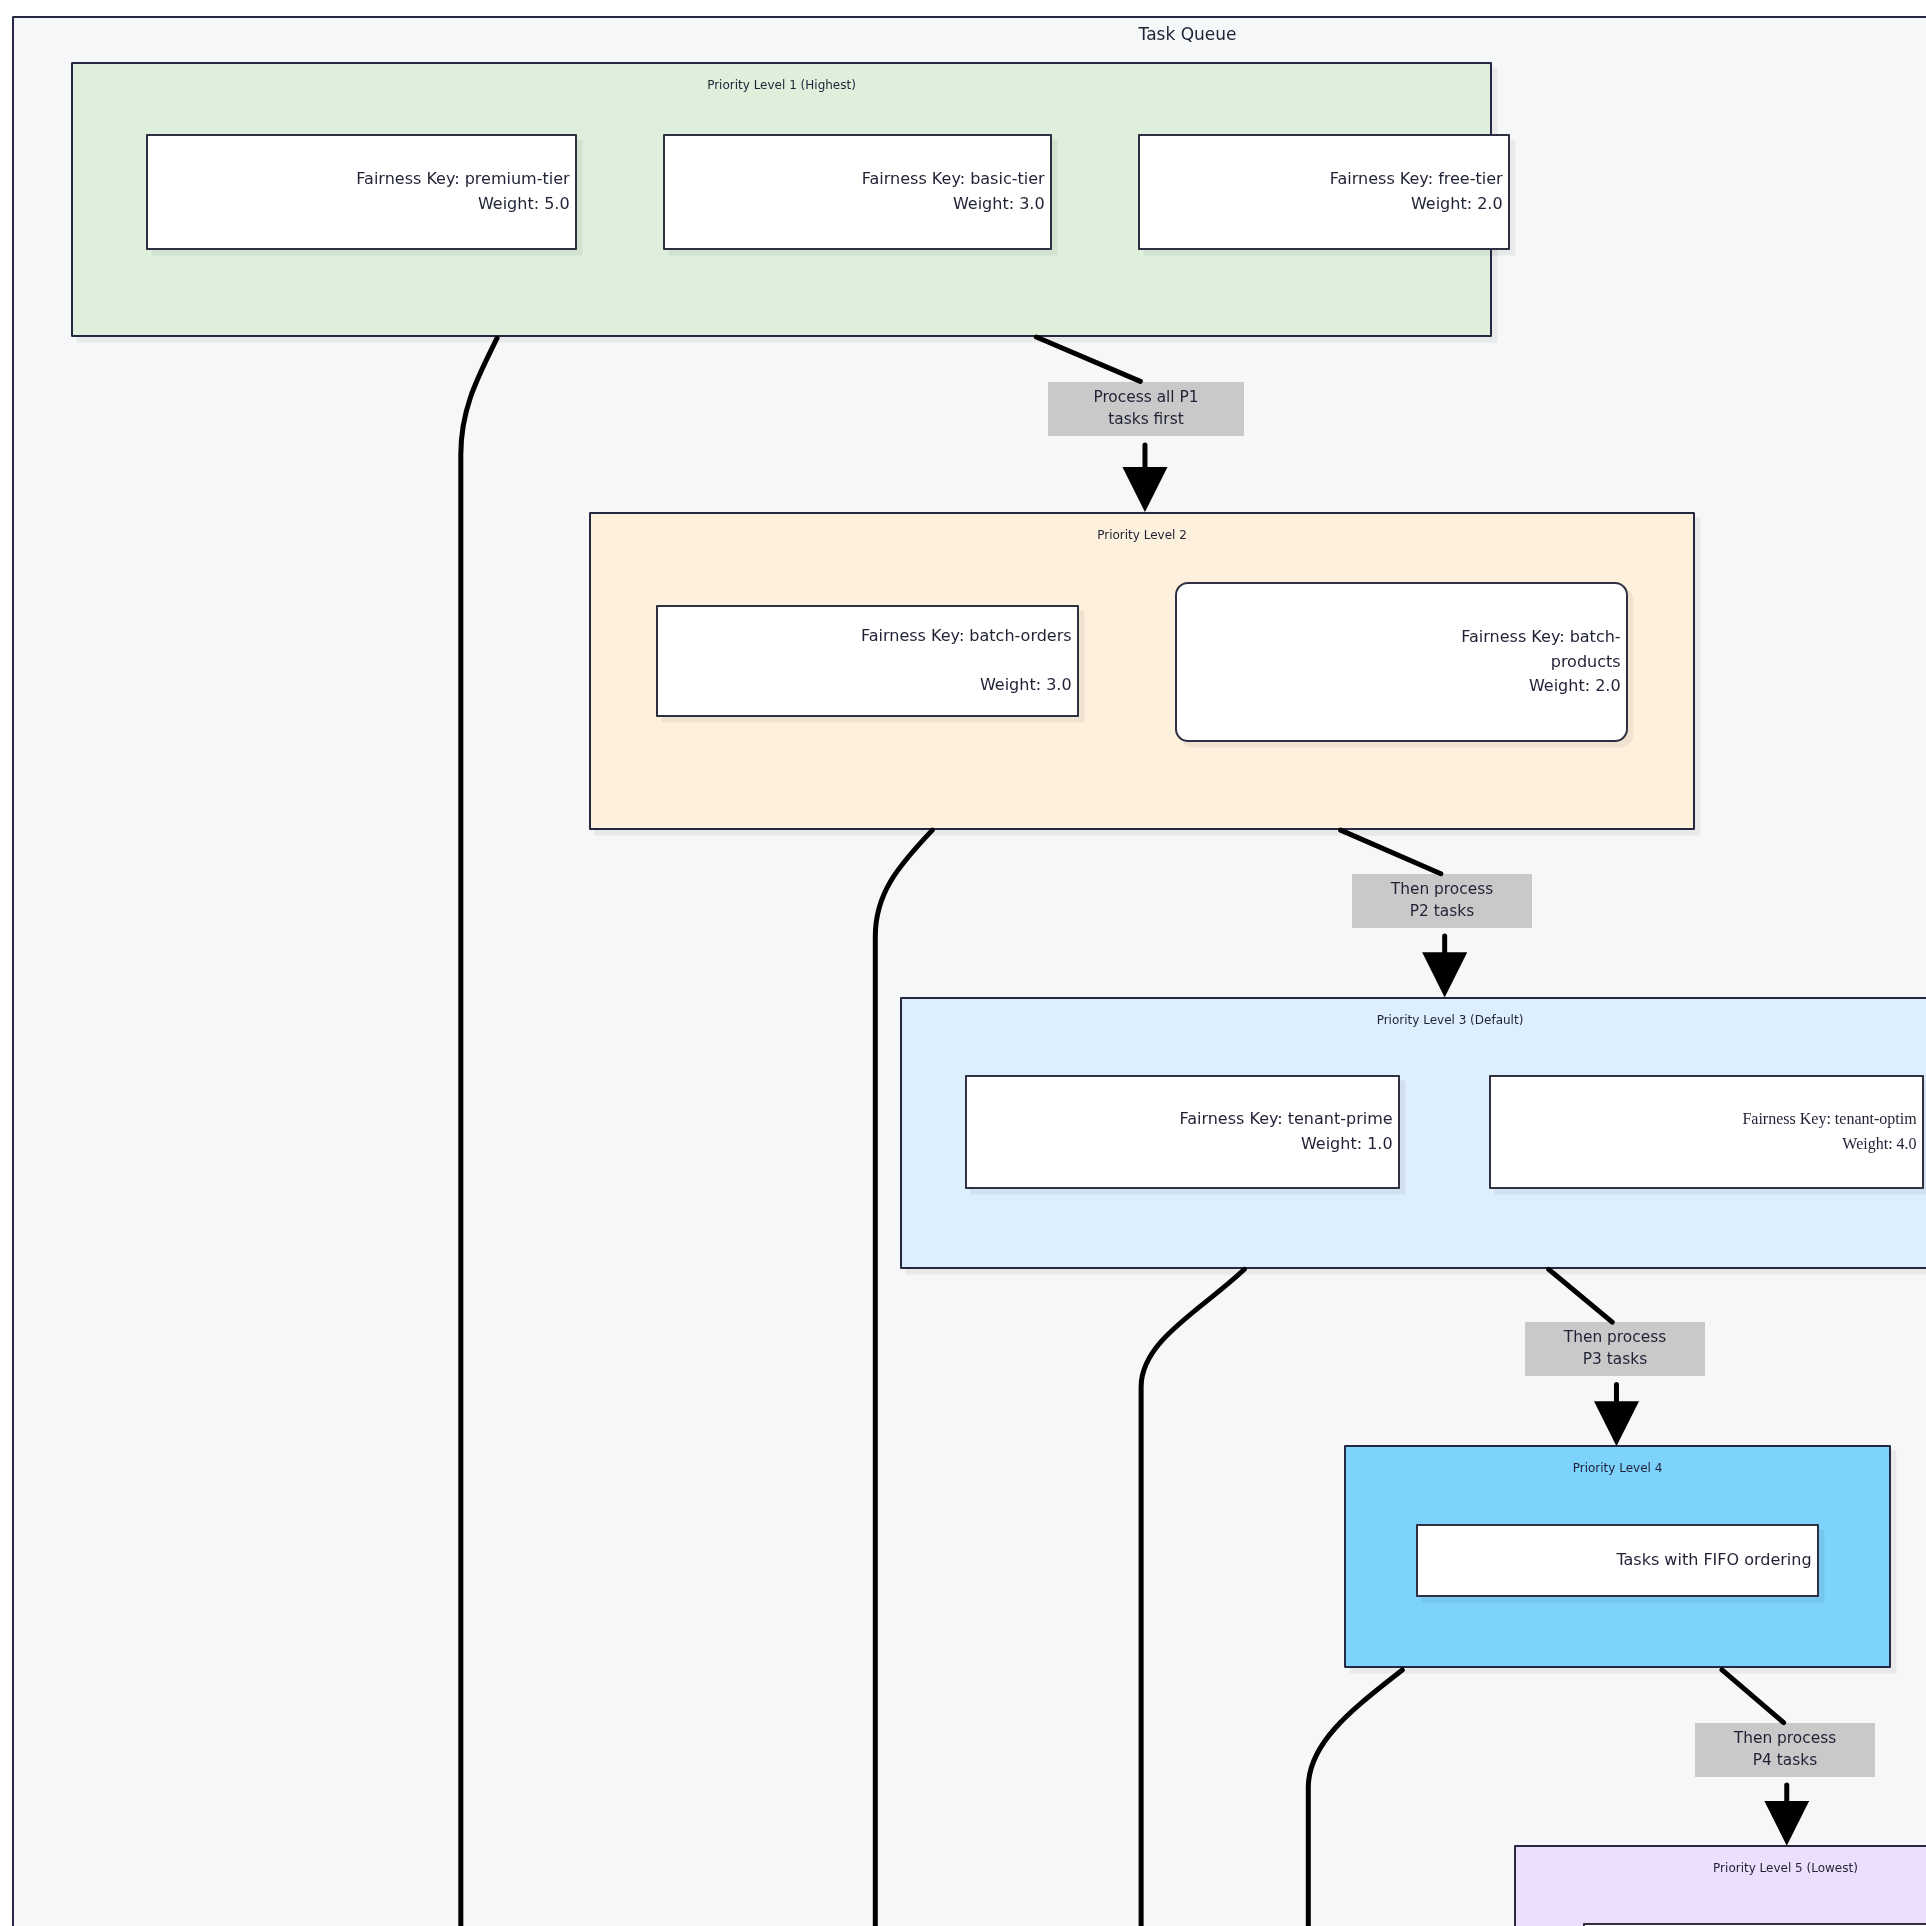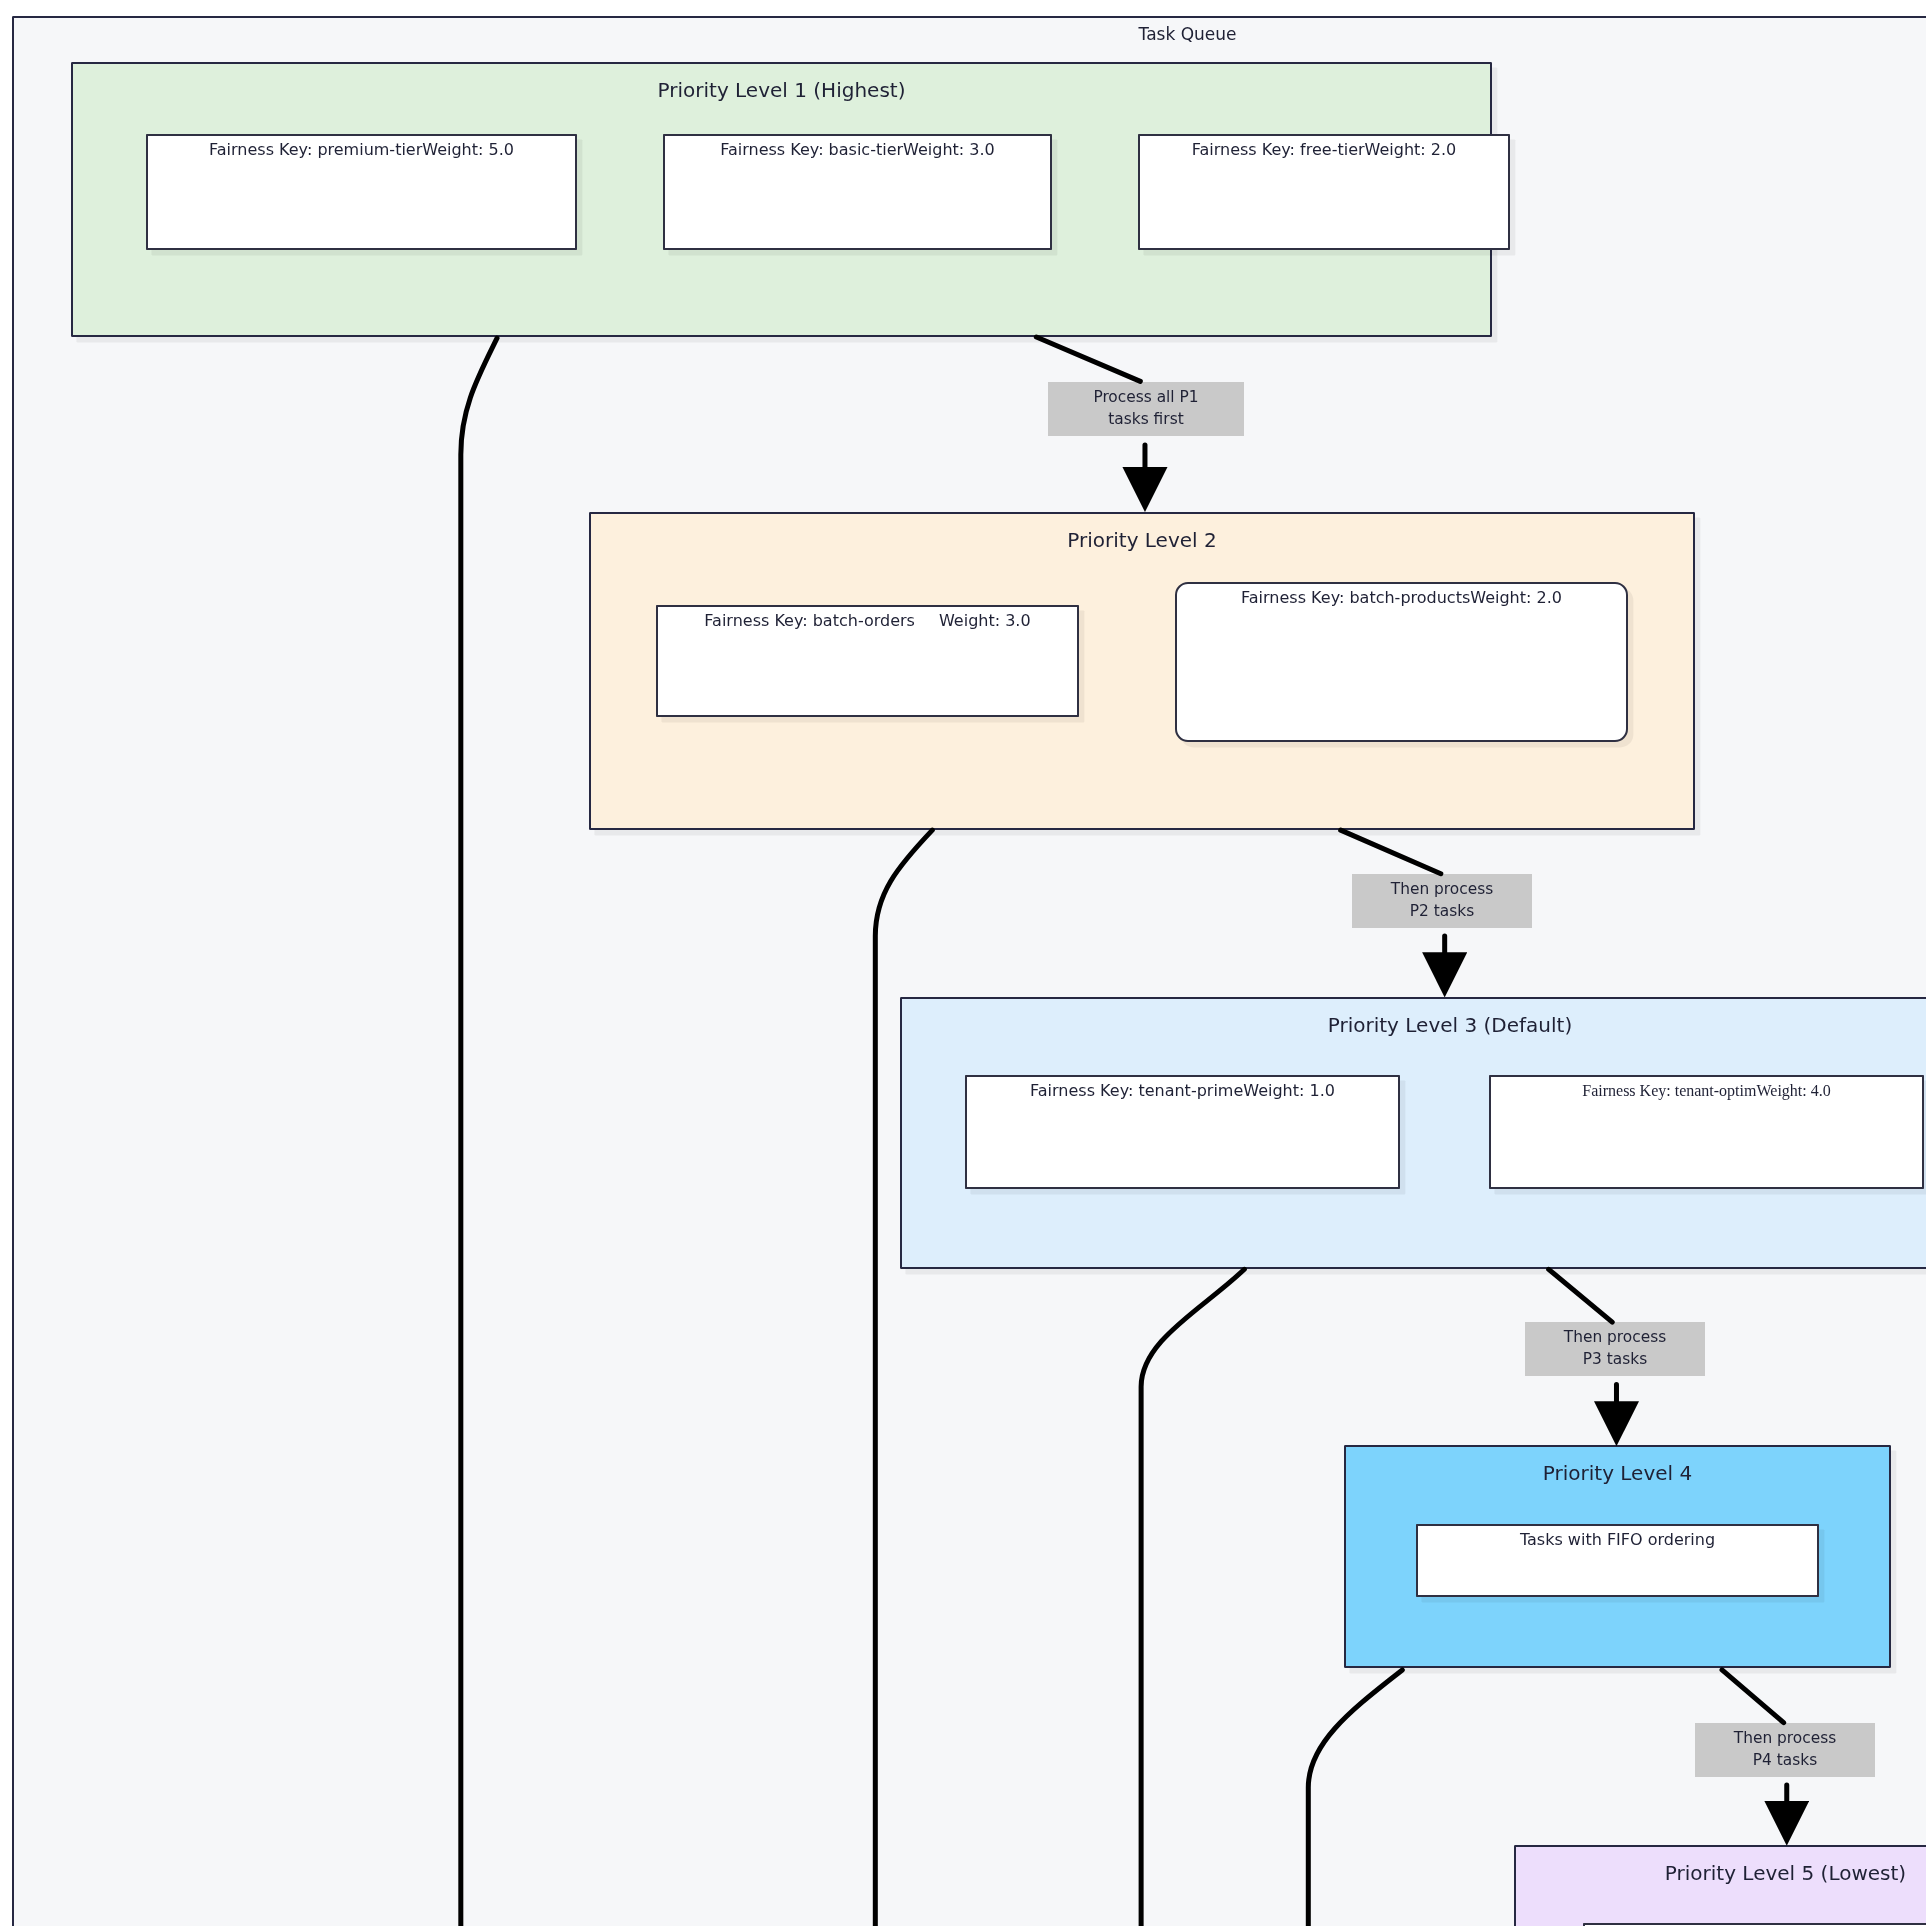--- a/index.html
+++ b/index.html
@@ -17,34 +17,34 @@
   }
   .cluster{
     border:2.7px solid #262842;
     border-radius:1.2px;
     box-shadow:5.4px 5.4px 0 0 rgba(0,0,0,0.055);
   }
   .cluster-title{
     position:absolute;left:0;right:0;
     text-align:center;
     color:#1f2135;
-    font-size:20px;
+    font-size:12px;
     line-height:1.1;
     white-space:nowrap;
   }
   .outer-title{top:7px;font-size:17px;}
 
   
   .leaf{
     background:#ffffff;
     border:2.7px solid #2f3042;
     border-radius:0.8px;
     display:flex;
-    flex-direction:row;
-    align-items:flex-start;
+    flex-direction:column;
+    align-items:flex-end;
     justify-content:center;
     text-align:center;
     color:#1f2135;
     font-size:16px;
     line-height:1.55;
     box-shadow:5.4px 5.4px 0 0 rgba(0,0,0,0.055);
     padding:2.3px 5.4px;
   }
   .leaf .ln{display:block;white-space:nowrap;}
   .leaf.wrap .ln{white-space:normal;}

